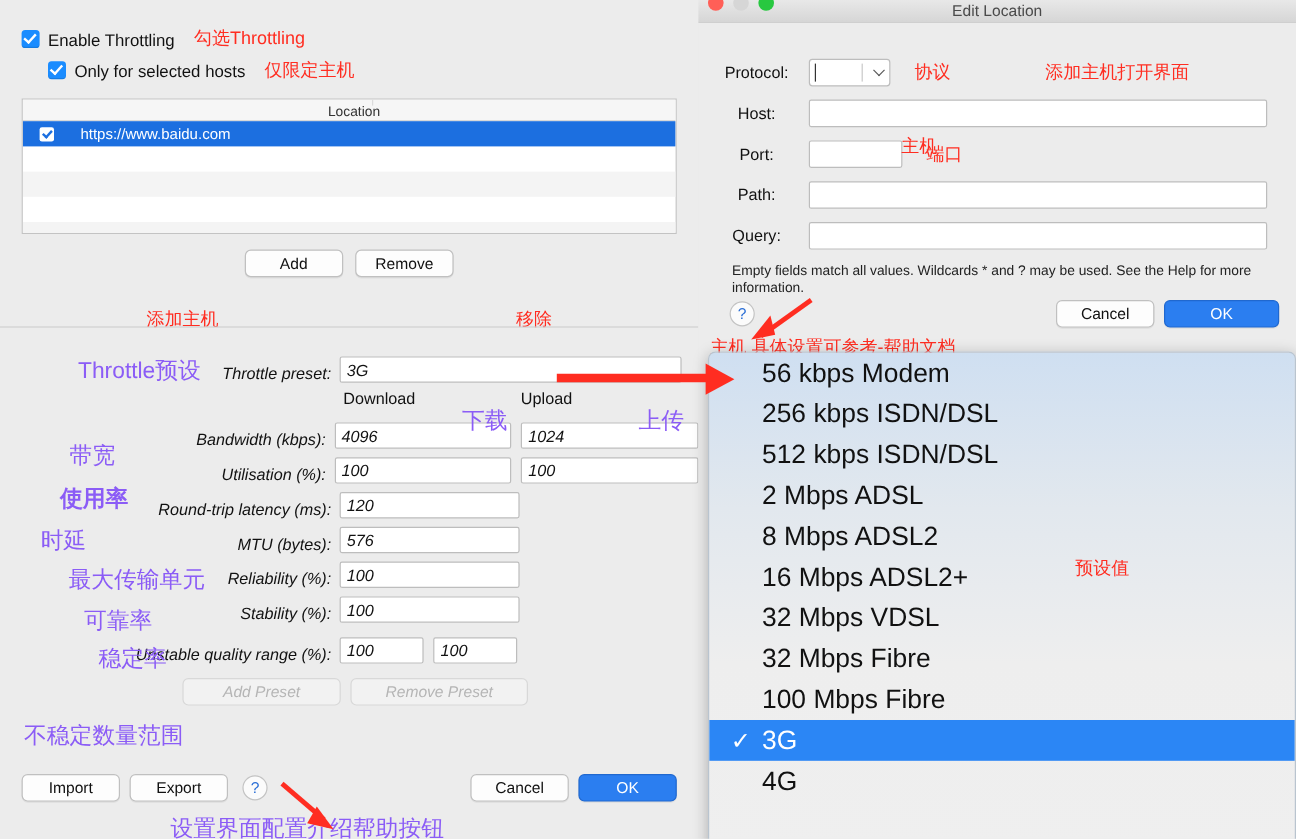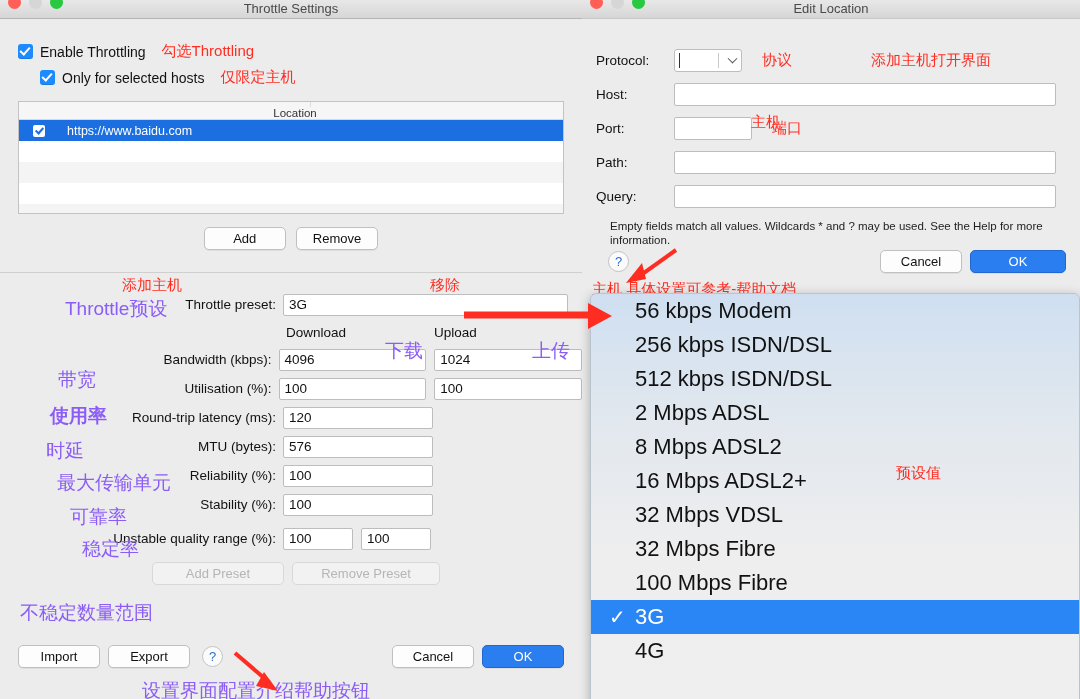--- a/index.html
+++ b/index.html
@@ -83,21 +83,21 @@
     box-shadow: 0 1px 0 rgba(0,0,0,.06);
   }
   .btn.disabled { color: #b5b5b5; background: #f2f2f2; border-color: #d8d8d8; box-shadow: none; }
   .note-add { position: absolute; left: 122px; top: 234px; }
   .note-remove { position: absolute; left: 430px; top: 234px; }
 
   .divider { position: absolute; left: 0; right: 0; top: 272px; border-top: 1px solid #cfcfcf; }
 
   
   .form { position: absolute; left: 0; top: 290px; width: 582px; }
-  .frow { display: flex; align-items: center; height: 29px; }
+  .frow { display: flex; align-items: flex-end; height: 29px; font-style: italic; }
   .flabel {
     width: 283px; text-align: right; padding-right: 7px;
     font-size: 13.5px; color: #111; white-space: nowrap;
   }
   .fin {
     background: #fff; border: 1px solid #bdbdbd; border-radius: 2px;
     height: 22px; font-size: 13.5px; color: #111; padding: 0 5px;
     display: flex; align-items: center;
   }
   .fin.wide { width: 285px; }
@@ -122,21 +122,21 @@
   .btn.primary { background: #2b7ef0; border-color: #2068cf; color: #fff; }
 
   
   .win-right {
     position: absolute; left: 582px; top: 0; width: 498px; height: 699px;
     background: #ececec;
   }
   .win-right .titlebar { border-bottom: 1px solid #c8c8c8; }
   .rbody { position: relative; padding: 0 14px; }
   .rrow { display: flex; align-items: center; height: 30px; margin-top: 4px; }
-  .rlabel { width: 78px; text-align: left; padding-right: 9px; font-size: 13.5px; color: #111; }
+  .rlabel { width: 78px; text-align: center; padding-right: 9px; font-size: 13.5px; color: #111; }
   .rin {
     background: #fff; border: 1px solid #bdbdbd; border-radius: 2px;
     height: 23px; flex: 1; margin-right: 10px;
   }
   .rin.short { flex: none; width: 78px; }
   .rselect {
     width: 68px; height: 23px; background: #fff; border: 1px solid #bdbdbd;
     border-radius: 3px; position: relative; display: flex; align-items: center;
   }
   .rselect .caret {
@@ -174,28 +174,20 @@
 
   
   .arrow { position: absolute; pointer-events: none; }
 </style>
 </head>
 <body>
 
 <div id="root">
 
   <div class="win-left">
-    <div class="titlebar">
-      <div class="tl-dots">
-        <span class="dot red"></span>
-        <span class="dot grey"></span>
-        <span class="dot green"></span>
-      </div>
-      <div class="win-title">Throttle Settings</div>
-    </div>
 
     <div class="body-left">
 
       <div class="cb-row r1">
         <span class="checkbox"></span>
         <span class="cb-label">Enable Throttling</span>
         <span class="note">勾选Throttling</span>
       </div>
 
       <div class="cb-row r2">
@@ -290,21 +282,21 @@
         <div class="gap"></div>
         <div class="btn disabled" style="min-width:148px;">Remove Preset</div>
       </div>
     </div>
 
     <div class="lnote" style="left:65px; top:296px;">Throttle预设</div>
     <div class="lnote" style="left:385px; top:338px;">下载</div>
     <div class="lnote" style="left:532px; top:338px;">上传</div>
     <div class="lnote" style="left:58px; top:367px;">带宽</div>
     <div class="lnote" style="left:50px; top:403px;font-weight:bold;">使用率</div>
-    <div class="lnote" style="left:46px; top:438px;">时延</div>
+    <div class="lnote" style="left:34px; top:438px;">时延</div>
     <div class="lnote" style="left:57px; top:470px;">最大传输单元</div>
     <div class="lnote" style="left:70px; top:504px;">可靠率</div>
     <div class="lnote" style="left:82px; top:536px;">稳定率</div>
     <div class="lnote" style="left:20px; top:600px;">不稳定数量范围</div>
     <div class="lnote" style="left:142px; top:678px;">设置界面配置介绍帮助按钮</div>
 
     <div class="footer">
       <div class="btn">Import</div>
       <div class="gap"></div>
       <div class="btn">Export</div>

